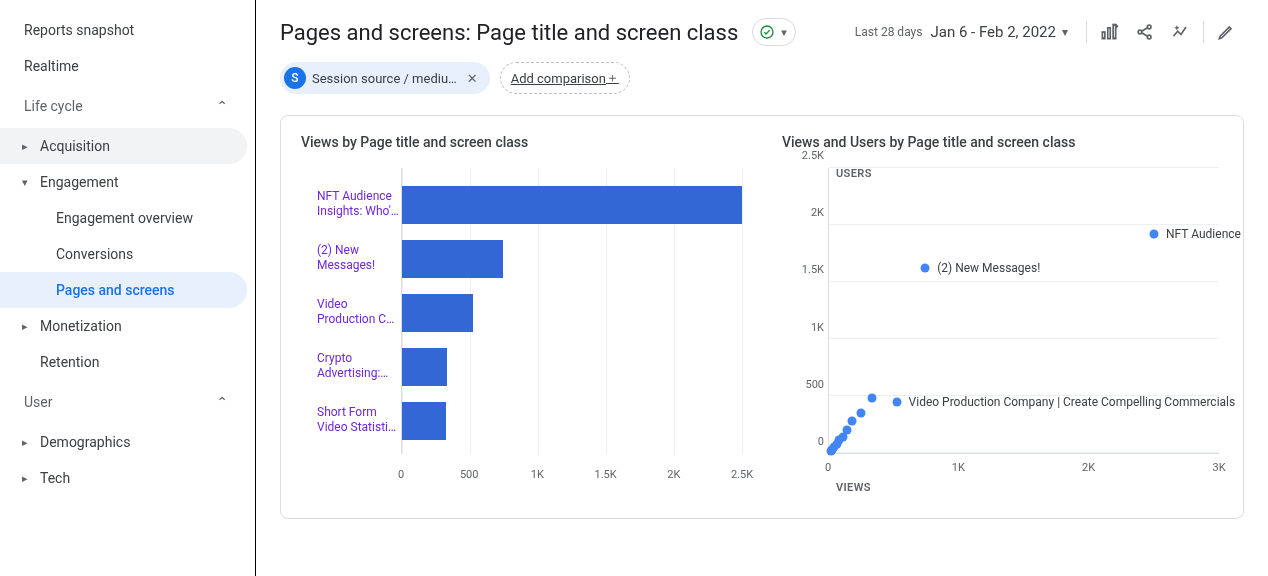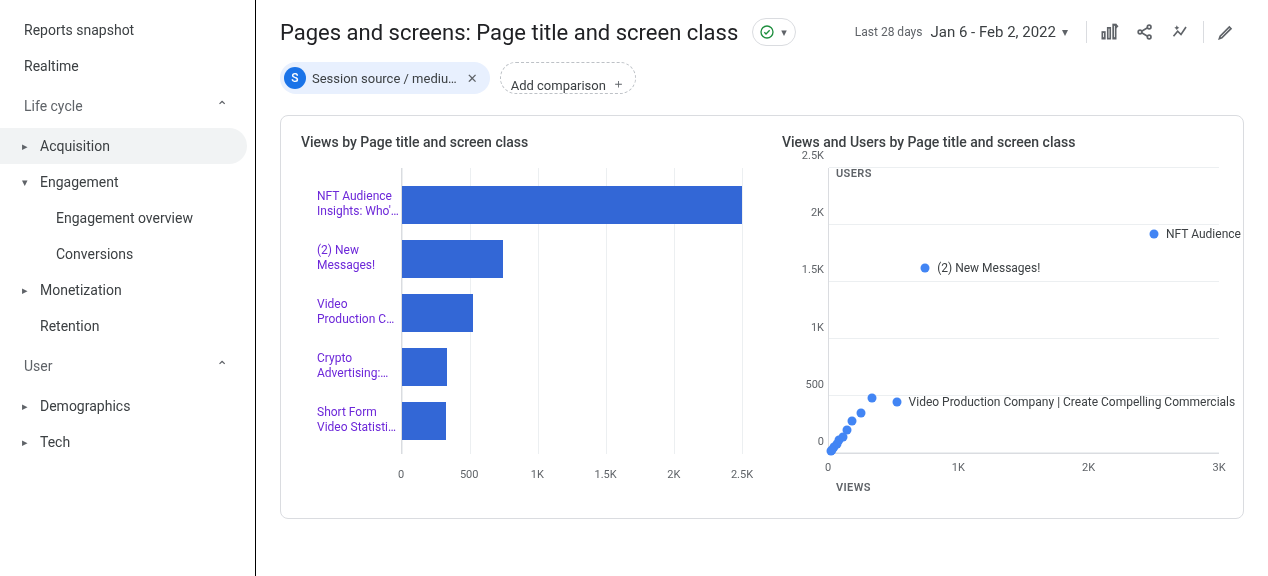--- a/index.html
+++ b/index.html
@@ -86,23 +86,23 @@
     background:#e8f0fe; border-radius:16px; height:32px;
     padding: 0 8px 0 4px; color:#3c4043; font-size:13px;
   }
   .chip .blue-s {
     width:22px; height:22px; border-radius:50%;
     background:#1a73e8; color:#fff; font-size:12px; font-weight:500;
     display:flex; align-items:center; justify-content:center;
   }
   .chip .x { color:#5f6368; padding:0 4px; cursor:pointer; }
   .add-chip {
-    display:flex; align-items:flex-end; gap:6px;
+    display:flex; align-items:center; 
     border:1px dashed #bdc1c6; border-radius:16px; height:32px;
-    padding:0 10px; color:#3c4043; font-size:13px; cursor:pointer;
+    padding:0 10px; color:#3c4043; font-size:13px; cursor:pointer;text-decoration:underline;
   }
   .add-chip .plus { color:#5f6368; }
   
   .card-area { padding: 7px 24px; }
   .card {
     border:1px solid #dadce0; border-radius:8px;
     display:flex; background:#fff; overflow:hidden;
   }
   .panel { flex:1; padding: 18px 20px 20px 20px; position:relative; }
   .panel-title { font-size:14px; color:#3c4043; font-weight:500; margin-bottom:18px; }
@@ -166,20 +166,21 @@
     <span class="caret">▸</span>
     <span>Acquisition</span>
   </div>
 
   <div class="side-item group">
     <span class="caret">▾</span>
     <span>Engagement</span>
   </div>
   <div class="side-item sub">Engagement overview</div>
   <div class="side-item sub">Conversions</div>
+  <div class="side-item sub selected">Pages and screens</div>
 
   <div class="side-item group">
     <span class="caret">▸</span>
     <span>Monetization</span>
   </div>
   <div class="side-item group">
     <span>Retention</span>
   </div>
 
   <div class="side-item section">

